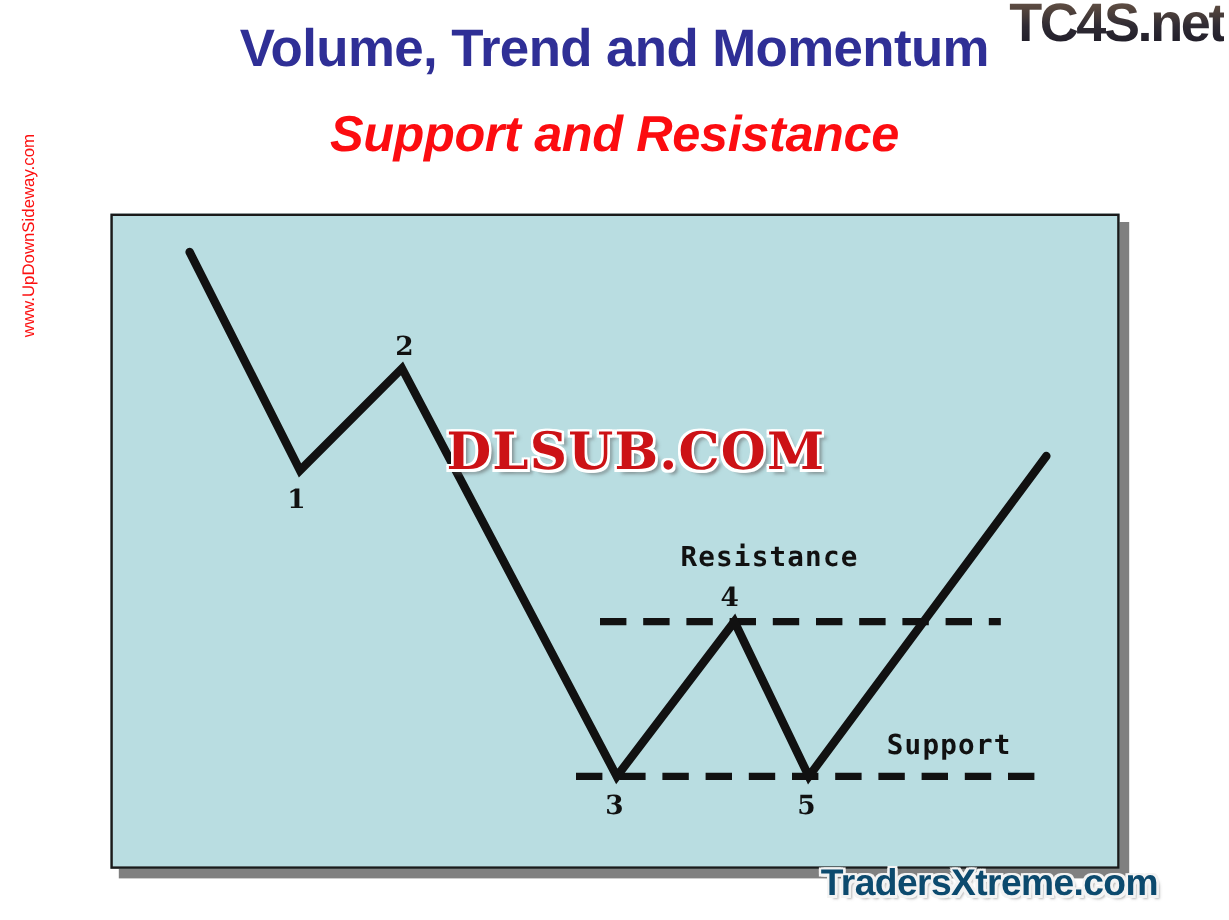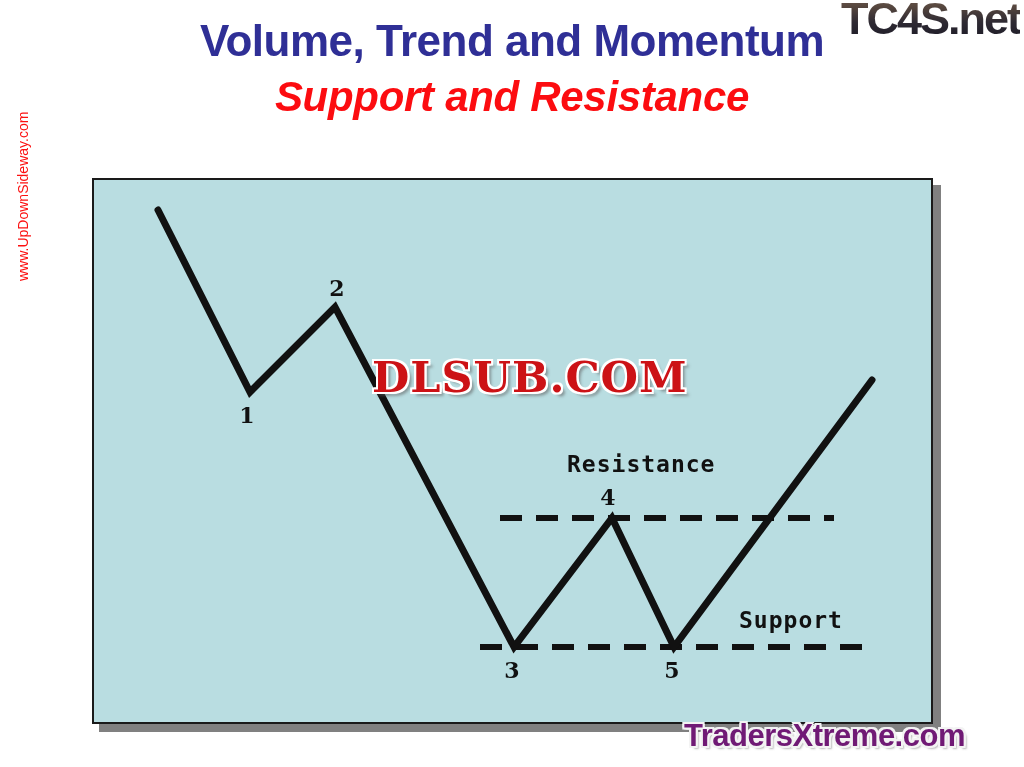--- a/index.html
+++ b/index.html
@@ -35,21 +35,21 @@
     white-space: nowrap;
   }
   #title-line2 {
     font-family: "Liberation Sans", sans-serif;
     font-weight: bold;
     font-style: italic;
     font-size: 42px;
     line-height: 50px;
     color: #fc0c10;
     letter-spacing: -0.3px;
-    margin-top: 4px;
+    margin-top: 19px;
     white-space: nowrap;
   }
 
   
   #tc4s-watermark {
     position: absolute;
     right: 4px;
     top: -4px;
     font-family: "Liberation Sans", sans-serif;
     font-weight: bold;
@@ -151,21 +151,21 @@
   #traders-watermark {
     position: absolute;
     left: 684px;
     top: 718px;
     z-index: 9;
     font-family: "Liberation Sans", sans-serif;
     font-weight: bold;
     font-size: 31px;
     line-height: 36px;
     letter-spacing: -0.5px;
-    color: #701a75;
+    color: #0c4a6e;
     white-space: nowrap;
     text-shadow:
        2px 0 0 #f3f3f3, -2px 0 0 #f3f3f3, 0 2px 0 #f3f3f3, 0 -2px 0 #f3f3f3,
        2px 2px 0 #f3f3f3, -2px 2px 0 #f3f3f3, 2px -2px 0 #f3f3f3, -2px -2px 0 #f3f3f3,
        3px 3px 2px rgba(120,120,120,0.5);
   }
 </style>
 </head>
 <body>
 

